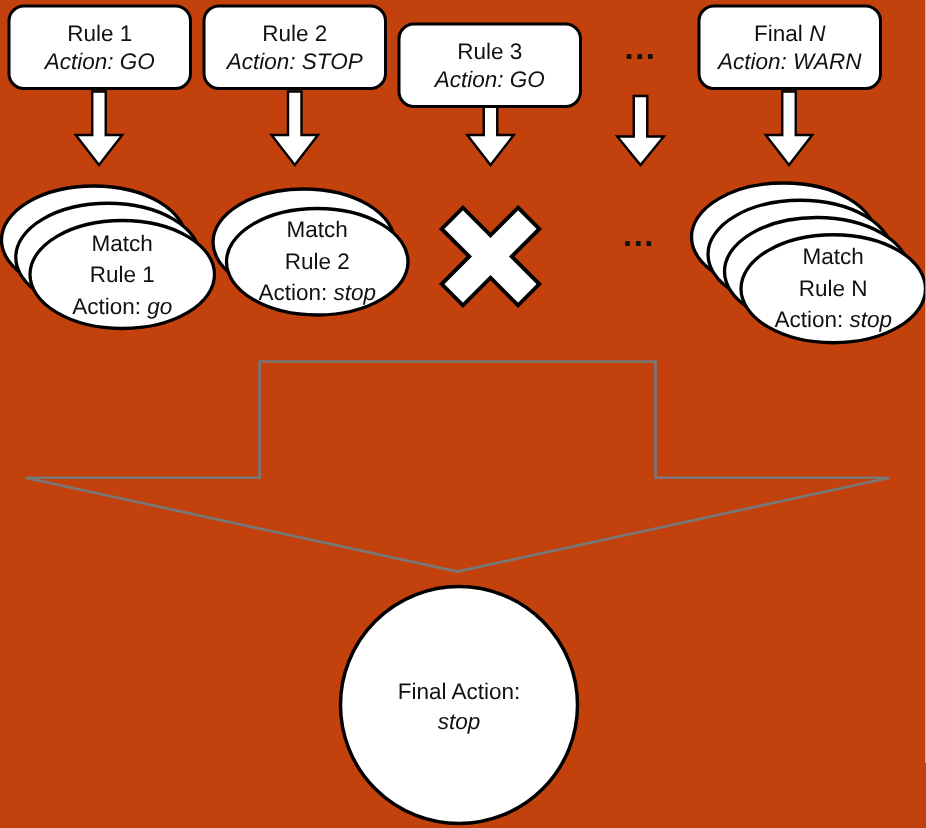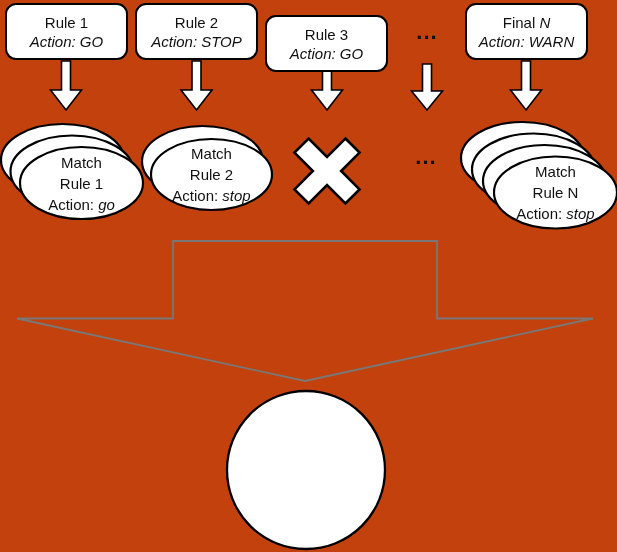--- a/index.html
+++ b/index.html
@@ -144,14 +144,18 @@
 
   <div class="txt" style="left:493px; top:161px; width:125px;">
     <div>Match</div>
     <div>Rule N</div>
     <div>
       <span>Action:</span>
       <i>stop</i>
     </div>
   </div>
 
+  <div class="txt circle-txt" style="left:226px; top:452px; width:160px;">
+    <div>Final Action:</div>
+    <i>stop</i>
+  </div>
 
 </div>
 
 </body></html>

